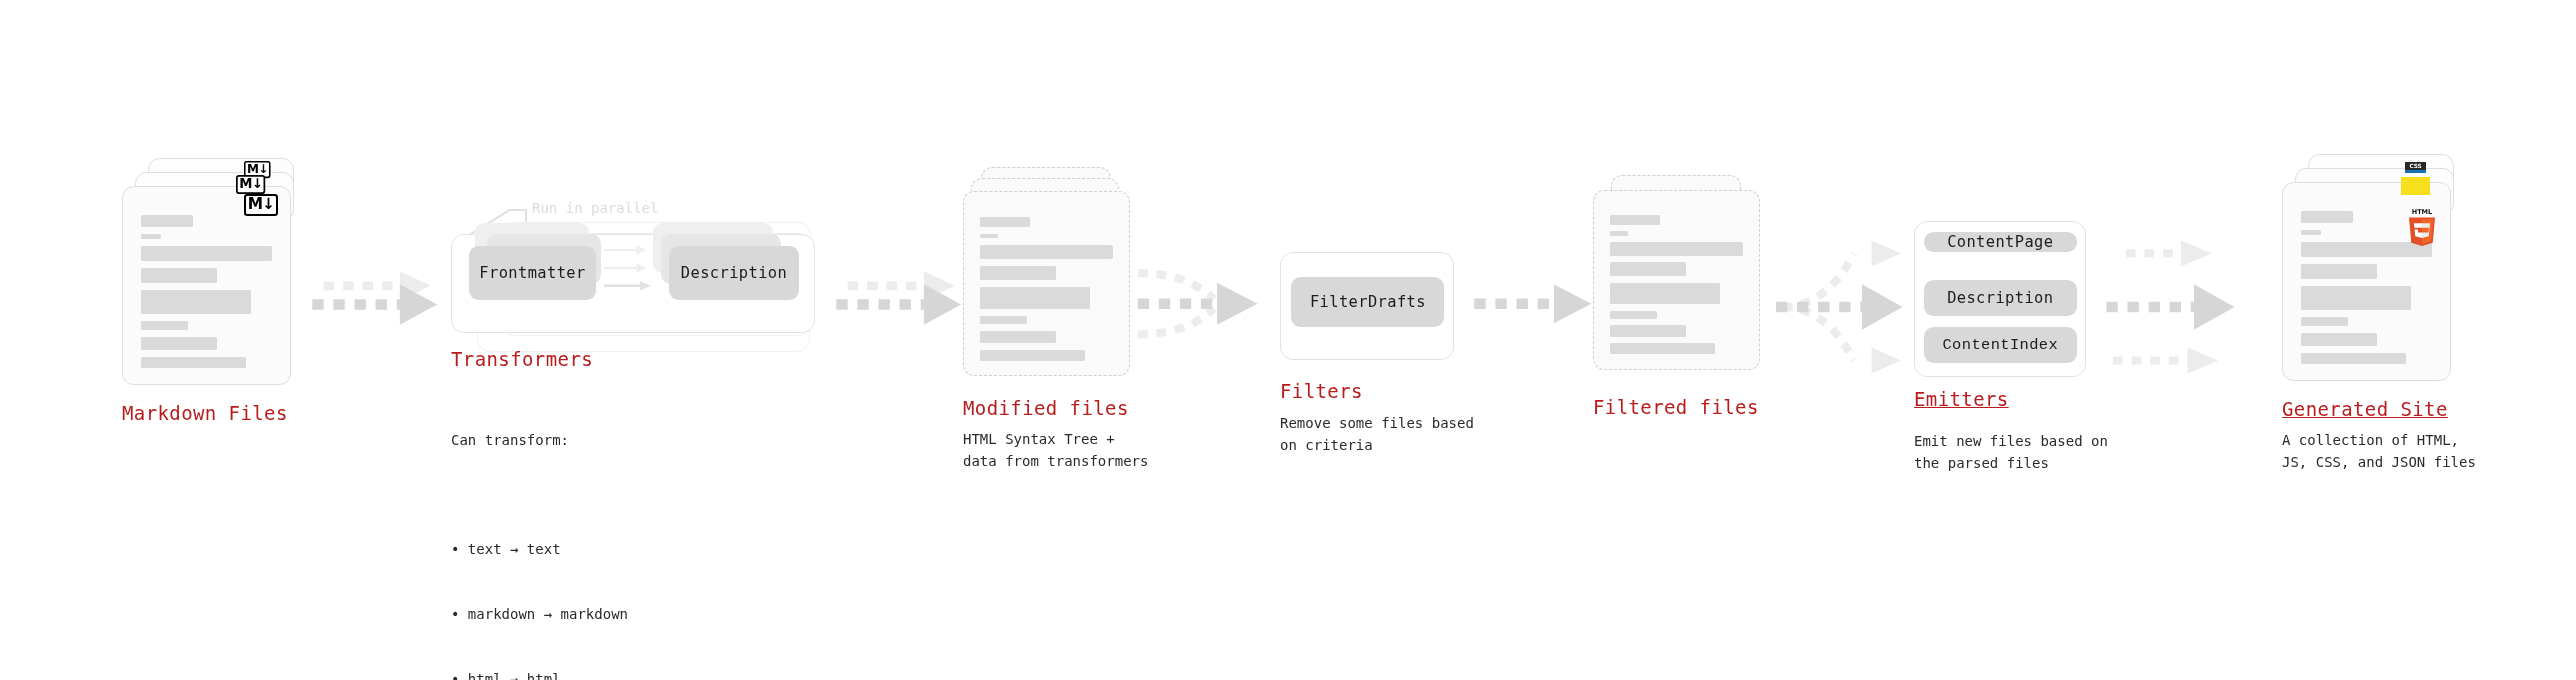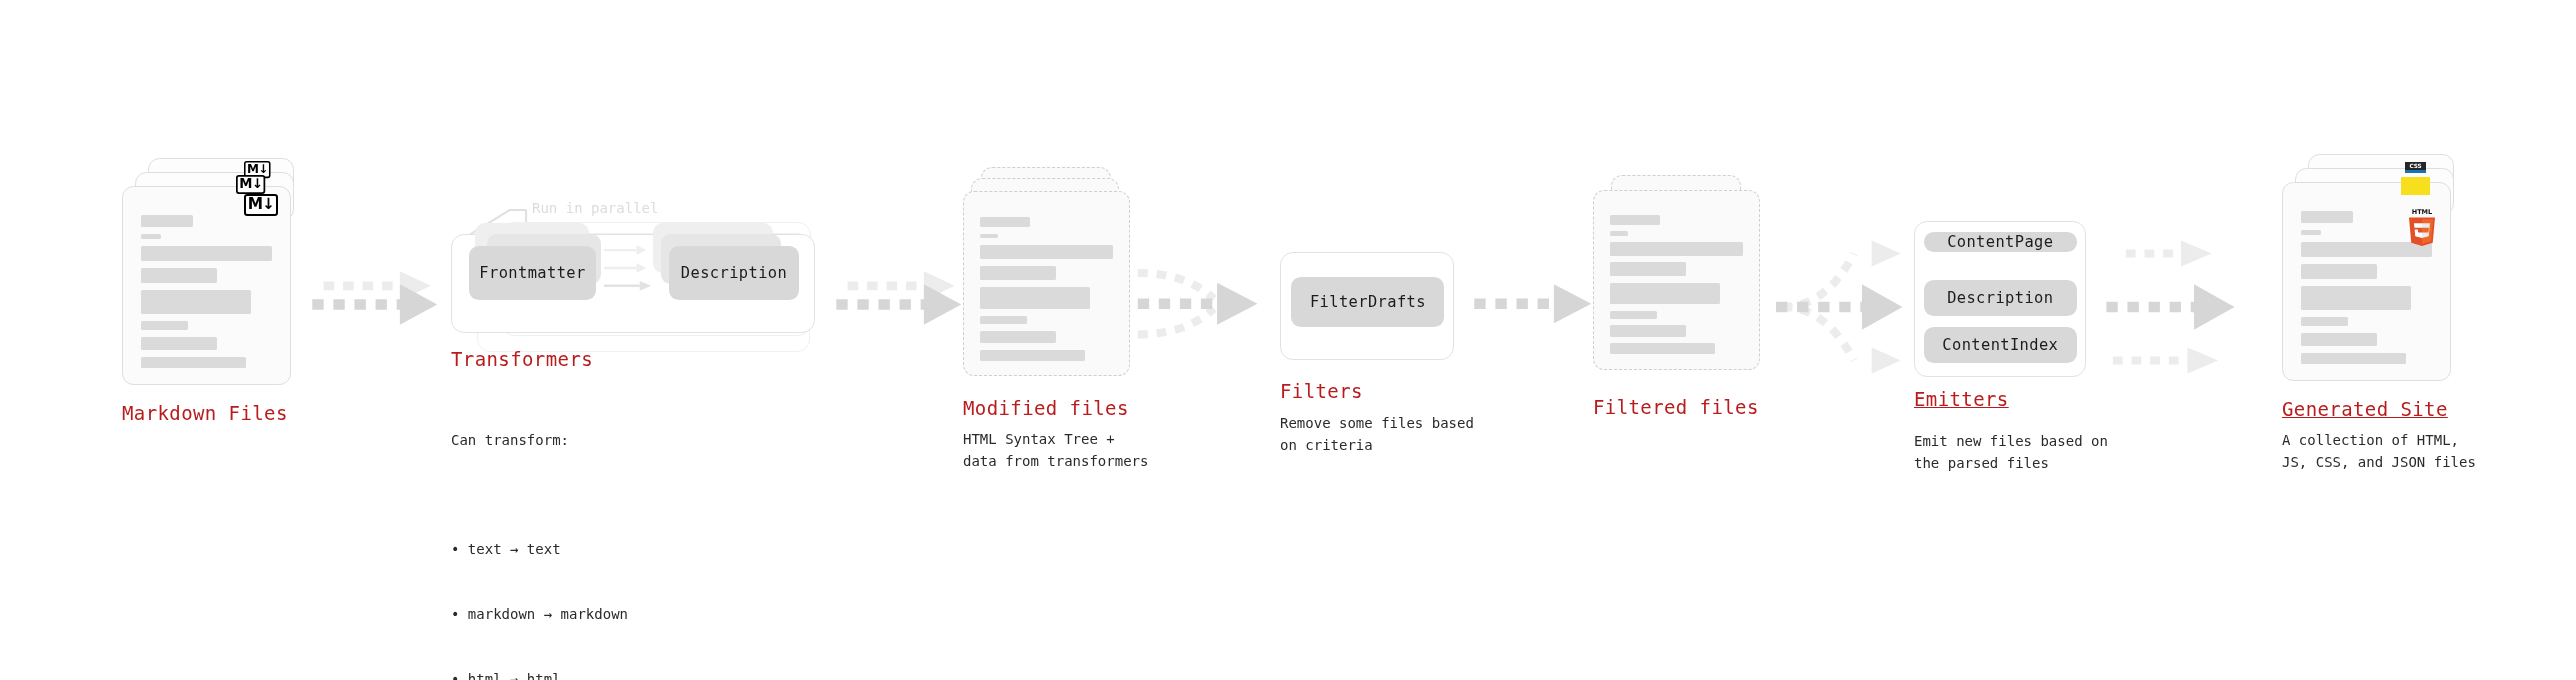--- a/index.html
+++ b/index.html
@@ -328,21 +328,21 @@
   </div>
 
   <div class="node" style="left:1914px; top:221px;">
     <div class="group-box" style="left:0px; top:0px; width:172px; height:156px;"></div>
     <div class="chip" style="left:9.8px; top:11.4px; width:153px; height:20px;">
       <span>ContentPage</span>
     </div>
     <div class="chip" style="left:9.8px; top:59px; width:153px; height:36px;">
       <span>Description</span>
     </div>
-    <div class="chip" style="left:9.8px; top:106px; width:153px; height:36px;">
+    <div class="chip" style="left:9.8px; top:106px; width:153px; height:36px;font-family:Liberation Mono, monospace;">
       <span>ContentIndex</span>
     </div>
     <div class="title" style="left:0px; top:167px;text-decoration:underline;">Emitters</div>
     <div class="subtitle" style="left:0px; top:210px;">Emit new files based on
 the parsed files</div>
   </div>
 
   <div class="node" style="left:2106px; top:234px;">
     <svg width="163" height="146" viewBox="0 0 200 180">
       <g stroke="#ececec" stroke-width="10" stroke-dasharray="12 11" fill="none">

